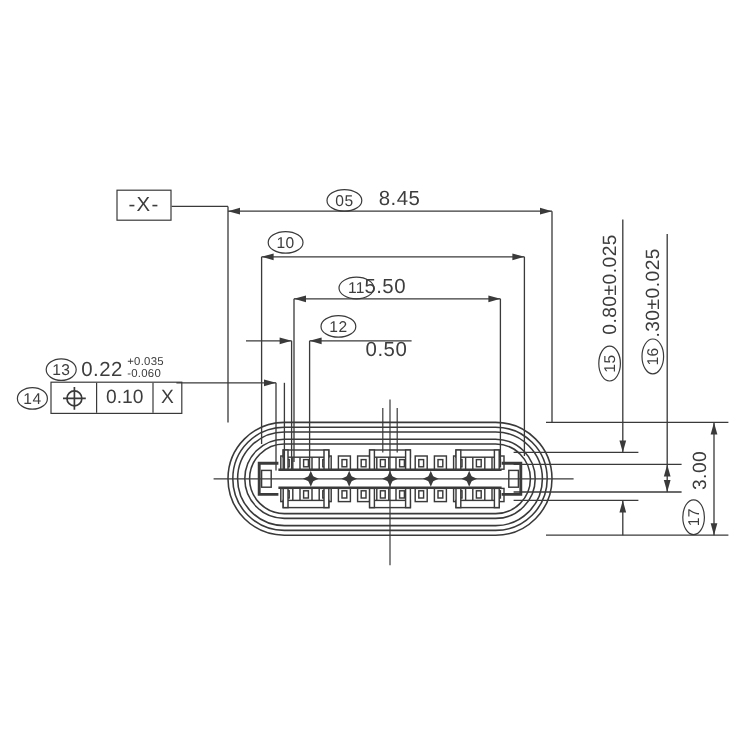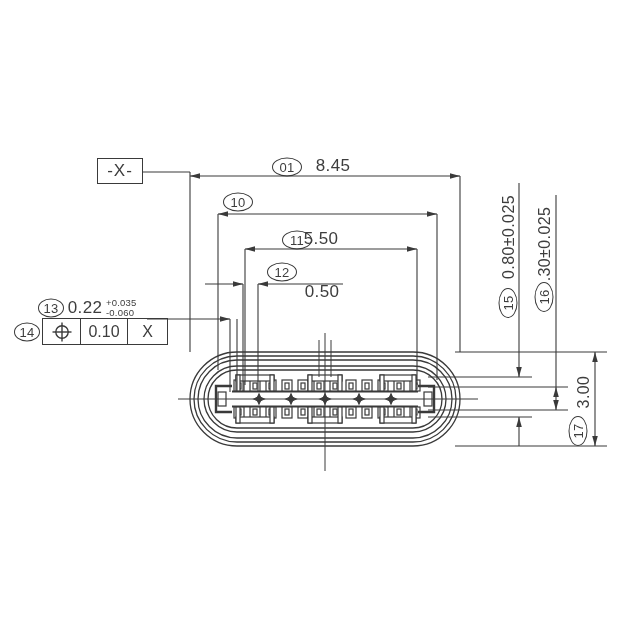--- a/index.html
+++ b/index.html
@@ -13,21 +13,21 @@
            width:30px;height:19px;display:flex;align-items:center;justify-content:center;
            font-size:13px;letter-spacing:.3px;transform:translate(-50%,-50%);}
   .balloon.small{width:26px;}
   .balloon.rot{transform:translate(-50%,-50%) rotate(-90deg);}
   .lbl.rot{transform:translate(-50%,-50%) rotate(-90deg);}
   #datum-box{position:absolute;left:97px;top:158px;width:46px;height:26px;box-sizing:border-box;
              border:1.6px solid #3a3a3a;display:flex;align-items:center;justify-content:center;
              font-size:17px;letter-spacing:1px;}
   #tol-pair{position:absolute;left:106px;top:308px;transform:translateY(-50%);
             font-size:9.5px;line-height:1.1;letter-spacing:.2px;text-align:left;}
-  #fcf{position:absolute;left:42px;top:318px;width:126px;height:27px;box-sizing:border-box;
+  #fcf{position:absolute;left:42px;top:318px;width:110px;height:27px;box-sizing:border-box;
        border:1.4px solid #3a3a3a;display:flex;}
   #fcf .cell{box-sizing:border-box;height:100%;display:flex;align-items:center;justify-content:center;
              font-size:16px;}
   #fcf .c1{width:38px;border-right:1.4px solid #3a3a3a;}
   #fcf .c2{width:47px;border-right:1.4px solid #3a3a3a;}
   #fcf .c3{flex:1;}
 </style>
 </head>
 <body>
 
@@ -201,21 +201,21 @@
         <path d="M556,387 l-2.8,10 h5.6 z"></path>
         <path d="M556,410 l-2.8,-10 h5.6 z"></path>
         <path d="M595,352 l-2.8,10 h5.6 z"></path>
         <path d="M595,446 l-2.8,-10 h5.6 z"></path>
       </g>
     </g>
   </svg>
 
   <div id="datum-box">-X-</div>
 
-  <div class="balloon" style="left:287px;top:167px;">01</div>
+  <div class="balloon" style="left:287px;top:167px;">05</div>
   <div class="lbl big" style="left:333px;top:166px;">8.45</div>
 
   <div class="balloon" style="left:238px;top:202px;text-align:center;">10</div>
 
   <div class="balloon" style="left:281px;top:240px;margin-left:16px;">11</div>
   <div class="lbl big" style="left:321px;top:239px;">5.50</div>
 
   <div class="balloon" style="left:282px;top:272px;">12</div>
   <div class="lbl big" style="left:322px;top:272px;margin-top:20px;">0.50</div>
 

